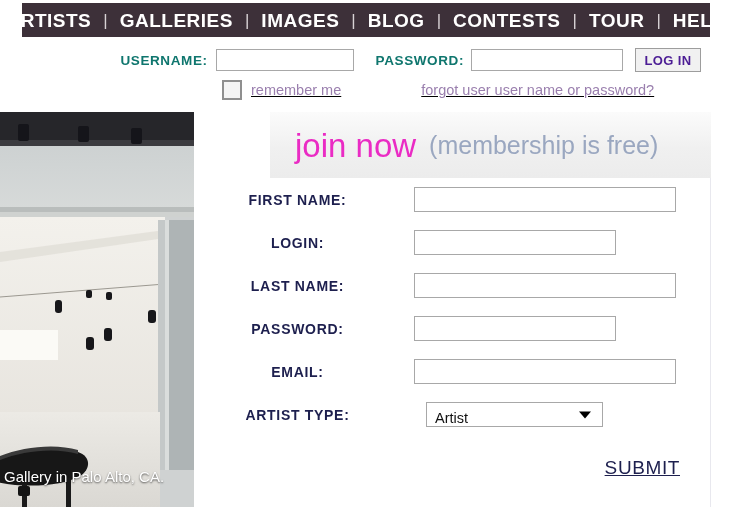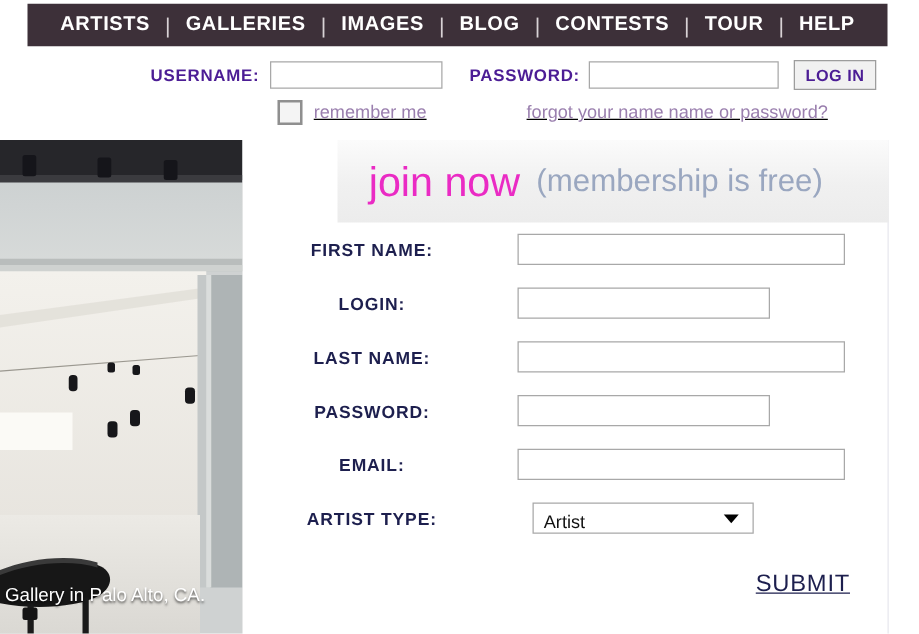--- a/index.html
+++ b/index.html
@@ -23,21 +23,21 @@
     width: 688px;
     height: 34px;
     background: #3d3039;
     display: flex;
     align-items: center;
     justify-content: center;
     box-sizing: border-box;
   }
   .nav-link {
     color: #ffffff;
-    font-size: 16px;
+    font-size: 19px;
     font-weight: bold;
     letter-spacing: 0.5px;
     text-decoration: none;
     padding: 0 1px;
     line-height: 1;
     cursor: pointer;
     font-family: "Liberation Sans", sans-serif;
   }
   .nav-sep {
     color: #d8d2d5;
@@ -63,21 +63,21 @@
     width: 705px;
     display: flex;
     align-items: center;
     justify-content: flex-end;
     padding-right: 4px;
     box-sizing: border-box;
   }
   .login-label {
     font-size: 13.5px;
     font-weight: bold;
-    color: #4c1d95;
+    color: #0f766e;
     letter-spacing: 0.6px;
     white-space: nowrap;
   }
   .text-input {
     border: 1px solid #a8a8a8;
     background: #ffffff;
     height: 22px;
     box-sizing: border-box;
     margin-left: 8px;
     font-size: 13px;
@@ -312,21 +312,21 @@
     <span class="login-label">USERNAME:</span>
     <input id="username-input" class="text-input" type="text" value="" style="">
     <span class="login-label" id="password-label">PASSWORD:</span>
     <input id="password-input" class="text-input" type="password" value="" style="">
     <button id="login-button">LOG IN</button>
   </div>
 
   <div id="remember-row">
     <div id="remember-checkbox"></div>
     <span id="remember-label">remember me</span>
-    <a id="forgot-link" href="#">forgot your name name or password?</a>
+    <a id="forgot-link" href="#">forgot user user name or password?</a>
   </div>
 
 </div>
 
 <div id="content">
 
   <div id="join-banner">
     <span id="join-now-text">join now</span>
     <span id="membership-text">(membership is free)</span>
   </div>

